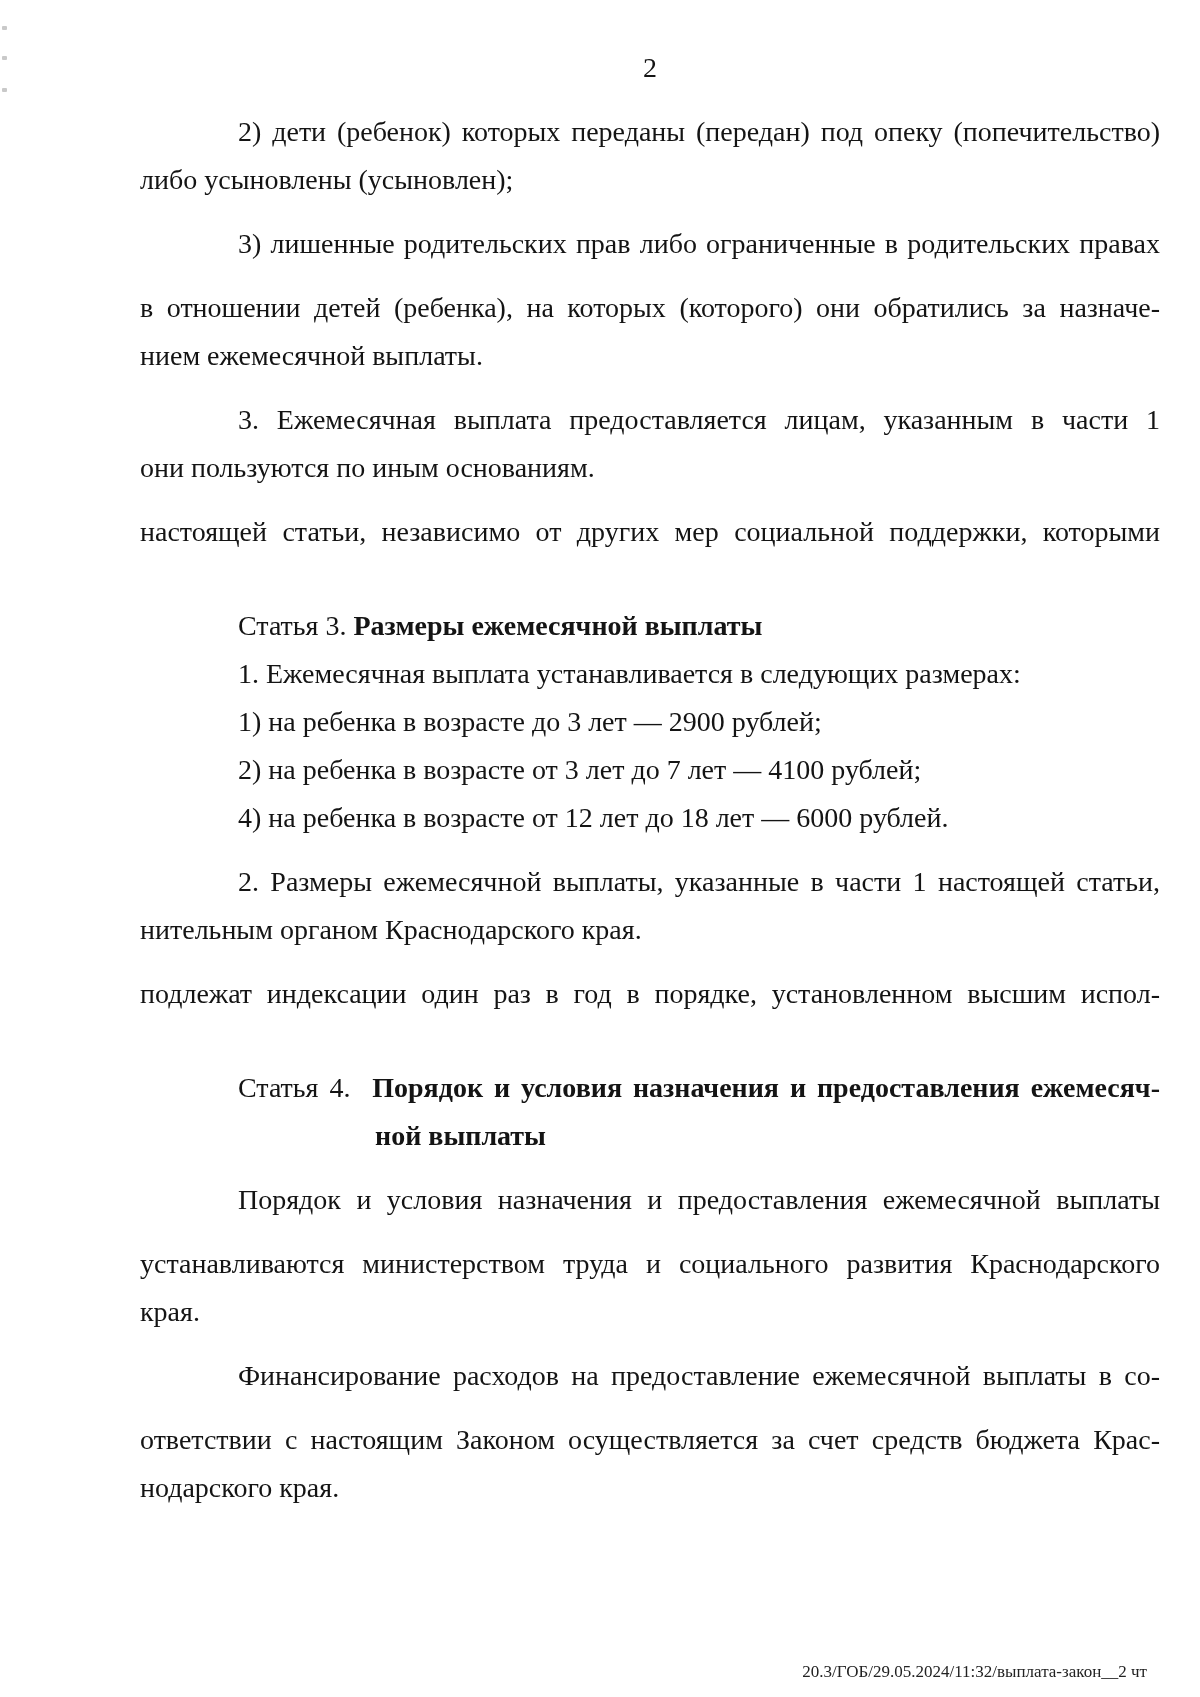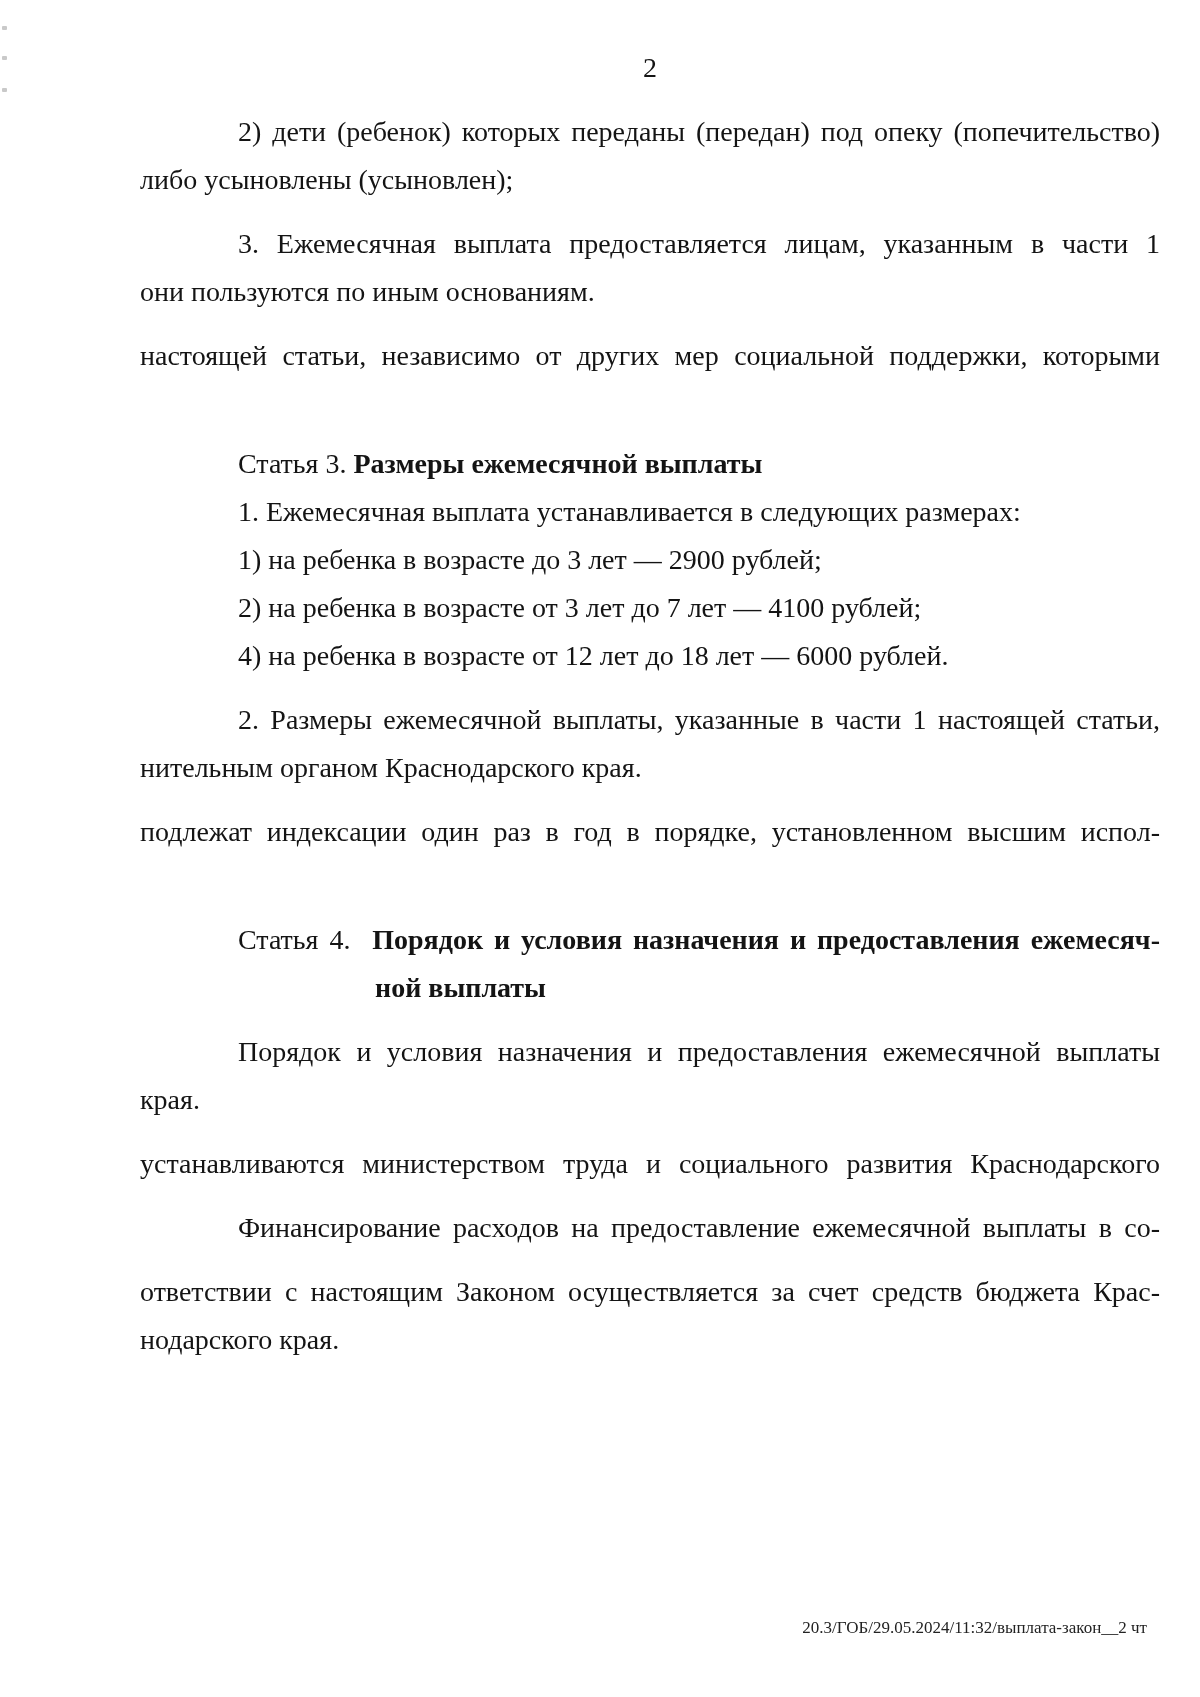--- a/index.html
+++ b/index.html
@@ -33,25 +33,25 @@
     margin-top: 16px;
   }
   
   .ind { padding-left: 98px; }
   
   .hang { padding-left: 235px; }
   .pgnum { text-align: center; }
   .bold { font-weight: 700; }
   .mt10 { margin-top: 10px; }
   .mt4  { margin-top: 4px;  }
-  .mt42 { margin-top: 60px; }
+  .mt42 { margin-top: 46px; }
   .mt56 { margin-top: 56px; }
   .footer {
     position: absolute;
-    top: 1616px;
+    top: 1660px;
     right: 53px;
     height: 24px;
     line-height: 24px;
     font-size: 17px;
     color: #222222;
   }
   
   .artifact {
     position: absolute;
     left: 2px;
@@ -75,20 +75,25 @@
 
   <div class="content">
 
     <div class="line pgnum">2</div>
 
     <div class="mt10">
       <div class="line j ind">2) дети (ребенок) которых переданы (передан) под опеку (попечительство)</div>
       <div class="line">либо усыновлены (усыновлен);</div>
     </div>
 
+    <div class="mt4">
+      <div class="line j ind">3) лишенные родительских прав либо ограниченные в родительских правах</div>
+      <div class="line j">в отношении детей (ребенка), на которых (которого) они обратились за назначе-</div>
+      <div class="line">нием ежемесячной выплаты.</div>
+    </div>
 
     <div class="mt4">
       <div class="line j ind">3. Ежемесячная выплата предоставляется лицам, указанным в части 1</div>
       <div class="line">они пользуются по иным основаниям.</div>
       <div class="line j">настоящей статьи, независимо от других мер социальной поддержки, которыми</div>
     </div>
 
     <div class="line ind mt42"><span>Статья 3.</span> <span class="bold">Размеры ежемесячной выплаты</span></div>
 
     <div>
@@ -104,22 +109,22 @@
       <div class="line j">подлежат индексации один раз в год в порядке, установленном высшим испол-</div>
     </div>
 
     <div>
       <div class="line j ind mt42"><span>Статья 4.</span>&nbsp; <span class="bold">Порядок и условия назначения и предоставления ежемесяч-</span></div>
       <div class="line hang bold">ной выплаты</div>
     </div>
 
     <div class="mt4">
       <div class="line j ind">Порядок и условия назначения и предоставления ежемесячной выплаты</div>
+      <div class="line j">устанавливаются министерством труда и социального развития Краснодарского</div>
       <div class="line">края.</div>
-      <div class="line j">устанавливаются министерством труда и социального развития Краснодарского</div>
     </div>
 
 
     <div class="mt4">
       <div class="line j ind">Финансирование расходов на предоставление ежемесячной выплаты в со-</div>
       <div class="line j">ответствии с настоящим Законом осуществляется за счет средств бюджета Крас-</div>
       <div class="line">нодарского края.</div>
     </div>
 
   </div>

